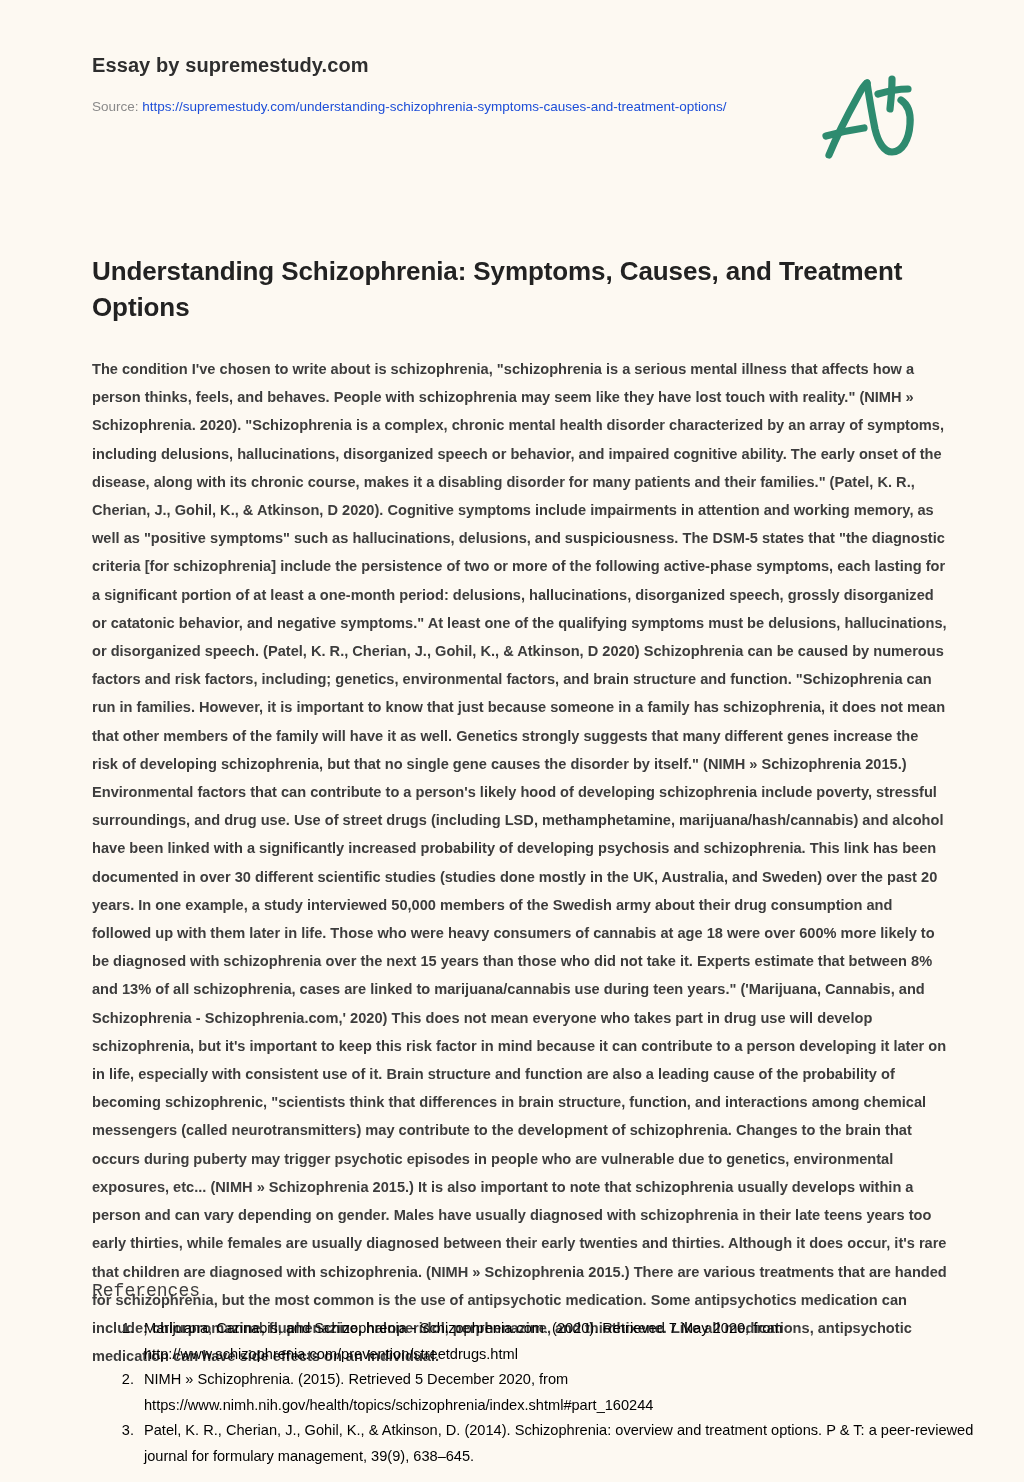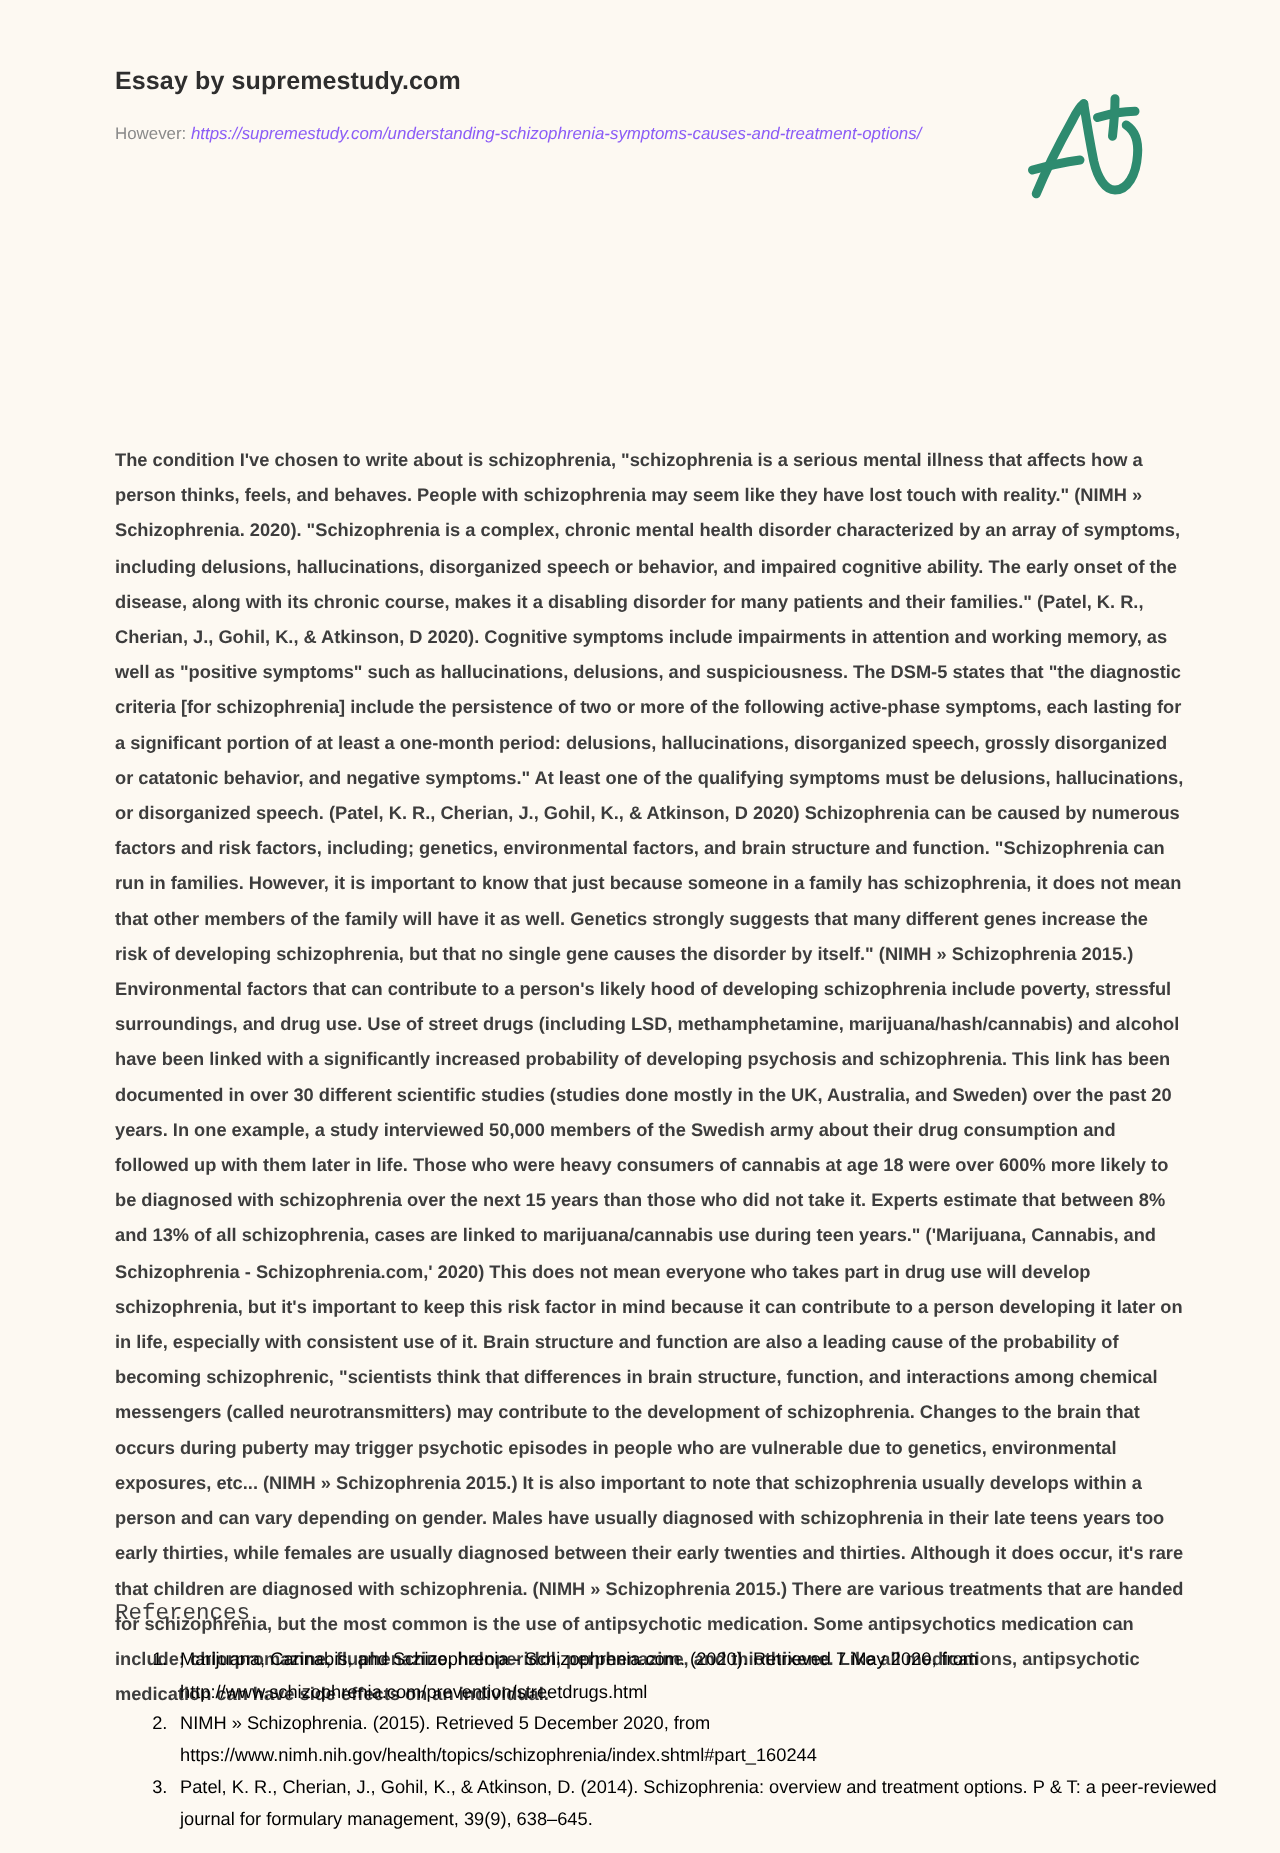--- a/index.html
+++ b/index.html
@@ -41,24 +41,23 @@
     margin-top: 18px;
     font-size: 13.5px;
     line-height: 22px;
     color: #8a8a8a;
     max-width: 650px;
   }
   .source-label {
     color: #8a8a8a;
   }
   .source-url {
-    color: #8b5cf6;
+    color: #1d4ed8;
     text-decoration: none;
     word-break: break-all;
-    font-style: italic;
   }
 
   
   .logo {
     position: absolute;
     left: 812px;
     top: 72px;
     width: 116px;
     height: 96px;
   }
@@ -123,41 +122,42 @@
   }
 </style>
 </head>
 <body>
 
 <div class="page">
 
   <div class="header">
     <div class="brand-title">Essay by supremestudy.com</div>
     <div class="source-line">
-      <span class="source-label">However: </span><a class="source-url" href="#">https://supremestudy.com/understanding-schizophrenia-symptoms-causes-and-treatment-options/</a>
+      <span class="source-label">Source: </span><a class="source-url" href="#">https://supremestudy.com/understanding-schizophrenia-symptoms-causes-and-treatment-options/</a>
     </div>
   </div>
 
   <div class="logo">
     <svg viewBox="0 0 116 96" xmlns="http://www.w3.org/2000/svg" aria-hidden="true">
       <g fill="none" stroke="#2e8b6f" stroke-width="7.2" stroke-linecap="round" stroke-linejoin="round">
 
         <path d="M17 83 C 24 66, 36 42, 46 24 C 49 18, 52 13, 55 11"></path>
 
         <path d="M55 11 C 57 24, 60 42, 63 57 C 66 70, 72 80, 80 80 C 90 80, 97 68, 98 52 C 99 40, 95 32, 89 28"></path>
 
         <path d="M14 64 C 25 61, 38 58, 52 56"></path>
 
         <path d="M66 22 C 76 19, 87 17, 96 17"></path>
 
         <path d="M80 7 C 80 17, 79 28, 78 37"></path>
       </g>
     </svg>
   </div>
 
+  <h1 class="doc-title">Understanding Schizophrenia: Symptoms, Causes, and Treatment Options</h1>
 
   <p class="body-text">The condition I've chosen to write about is schizophrenia, "schizophrenia is a serious mental illness that affects how a person thinks, feels, and behaves. People with schizophrenia may seem like they have lost touch with reality." (NIMH » Schizophrenia. 2020). "Schizophrenia is a complex, chronic mental health disorder characterized by an array of symptoms, including delusions, hallucinations, disorganized speech or behavior, and impaired cognitive ability. The early onset of the disease, along with its chronic course, makes it a disabling disorder for many patients and their families." (Patel, K. R., Cherian, J., Gohil, K., &amp; Atkinson, D 2020). Cognitive symptoms include impairments in attention and working memory, as well as "positive symptoms" such as hallucinations, delusions, and suspiciousness. The DSM-5 states that "the diagnostic criteria [for schizophrenia] include the persistence of two or more of the following active-phase symptoms, each lasting for a significant portion of at least a one-month period: delusions, hallucinations, disorganized speech, grossly disorganized or catatonic behavior, and negative symptoms." At least one of the qualifying symptoms must be delusions, hallucinations, or disorganized speech. (Patel, K. R., Cherian, J., Gohil, K., &amp; Atkinson, D 2020) Schizophrenia can be caused by numerous factors and risk factors, including; genetics, environmental factors, and brain structure and function. "Schizophrenia can run in families. However, it is important to know that just because someone in a family has schizophrenia, it does not mean that other members of the family will have it as well. Genetics strongly suggests that many different genes increase the risk of developing schizophrenia, but that no single gene causes the disorder by itself." (NIMH » Schizophrenia 2015.) Environmental factors that can contribute to a person's likely hood of developing schizophrenia include poverty, stressful surroundings, and drug use. Use of street drugs (including LSD, methamphetamine, marijuana/hash/cannabis) and alcohol have been linked with a significantly increased probability of developing psychosis and schizophrenia. This link has been documented in over 30 different scientific studies (studies done mostly in the UK, Australia, and Sweden) over the past 20 years. In one example, a study interviewed 50,000 members of the Swedish army about their drug consumption and followed up with them later in life. Those who were heavy consumers of cannabis at age 18 were over 600% more likely to be diagnosed with schizophrenia over the next 15 years than those who did not take it. Experts estimate that between 8% and 13% of all schizophrenia, cases are linked to marijuana/cannabis use during teen years." ('Marijuana, Cannabis, and Schizophrenia - Schizophrenia.com,' 2020) This does not mean everyone who takes part in drug use will develop schizophrenia, but it's important to keep this risk factor in mind because it can contribute to a person developing it later on in life, especially with consistent use of it. Brain structure and function are also a leading cause of the probability of becoming schizophrenic, "scientists think that differences in brain structure, function, and interactions among chemical messengers (called neurotransmitters) may contribute to the development of schizophrenia. Changes to the brain that occurs during puberty may trigger psychotic episodes in people who are vulnerable due to genetics, environmental exposures, etc... (NIMH » Schizophrenia 2015.) It is also important to note that schizophrenia usually develops within a person and can vary depending on gender. Males have usually diagnosed with schizophrenia in their late teens years too early thirties, while females are usually diagnosed between their early twenties and thirties. Although it does occur, it's rare that children are diagnosed with schizophrenia. (NIMH » Schizophrenia 2015.) There are various treatments that are handed for schizophrenia, but the most common is the use of antipsychotic medication. Some antipsychotics medication can include; chlorpromazine, fluphenazine, haloperidol, perphenazine, and thiothixene. Like all medications, antipsychotic medication can have side effects on an individual.</p>
 
   <div class="refs-heading">References</div>
   <ol class="refs-list">
     <li>Marijuana, Cannabis, and Schizophrenia - Schizophrenia.com. (2020). Retrieved 7 May 2020, from http://www.schizophrenia.com/prevention/streetdrugs.html</li>
     <li>NIMH » Schizophrenia. (2015). Retrieved 5 December 2020, from https://www.nimh.nih.gov/health/topics/schizophrenia/index.shtml#part_160244</li>
     <li>Patel, K. R., Cherian, J., Gohil, K., &amp; Atkinson, D. (2014). Schizophrenia: overview and treatment options. P &amp; T: a peer-reviewed journal for formulary management, 39(9), 638–645.</li>
   </ol>
 

